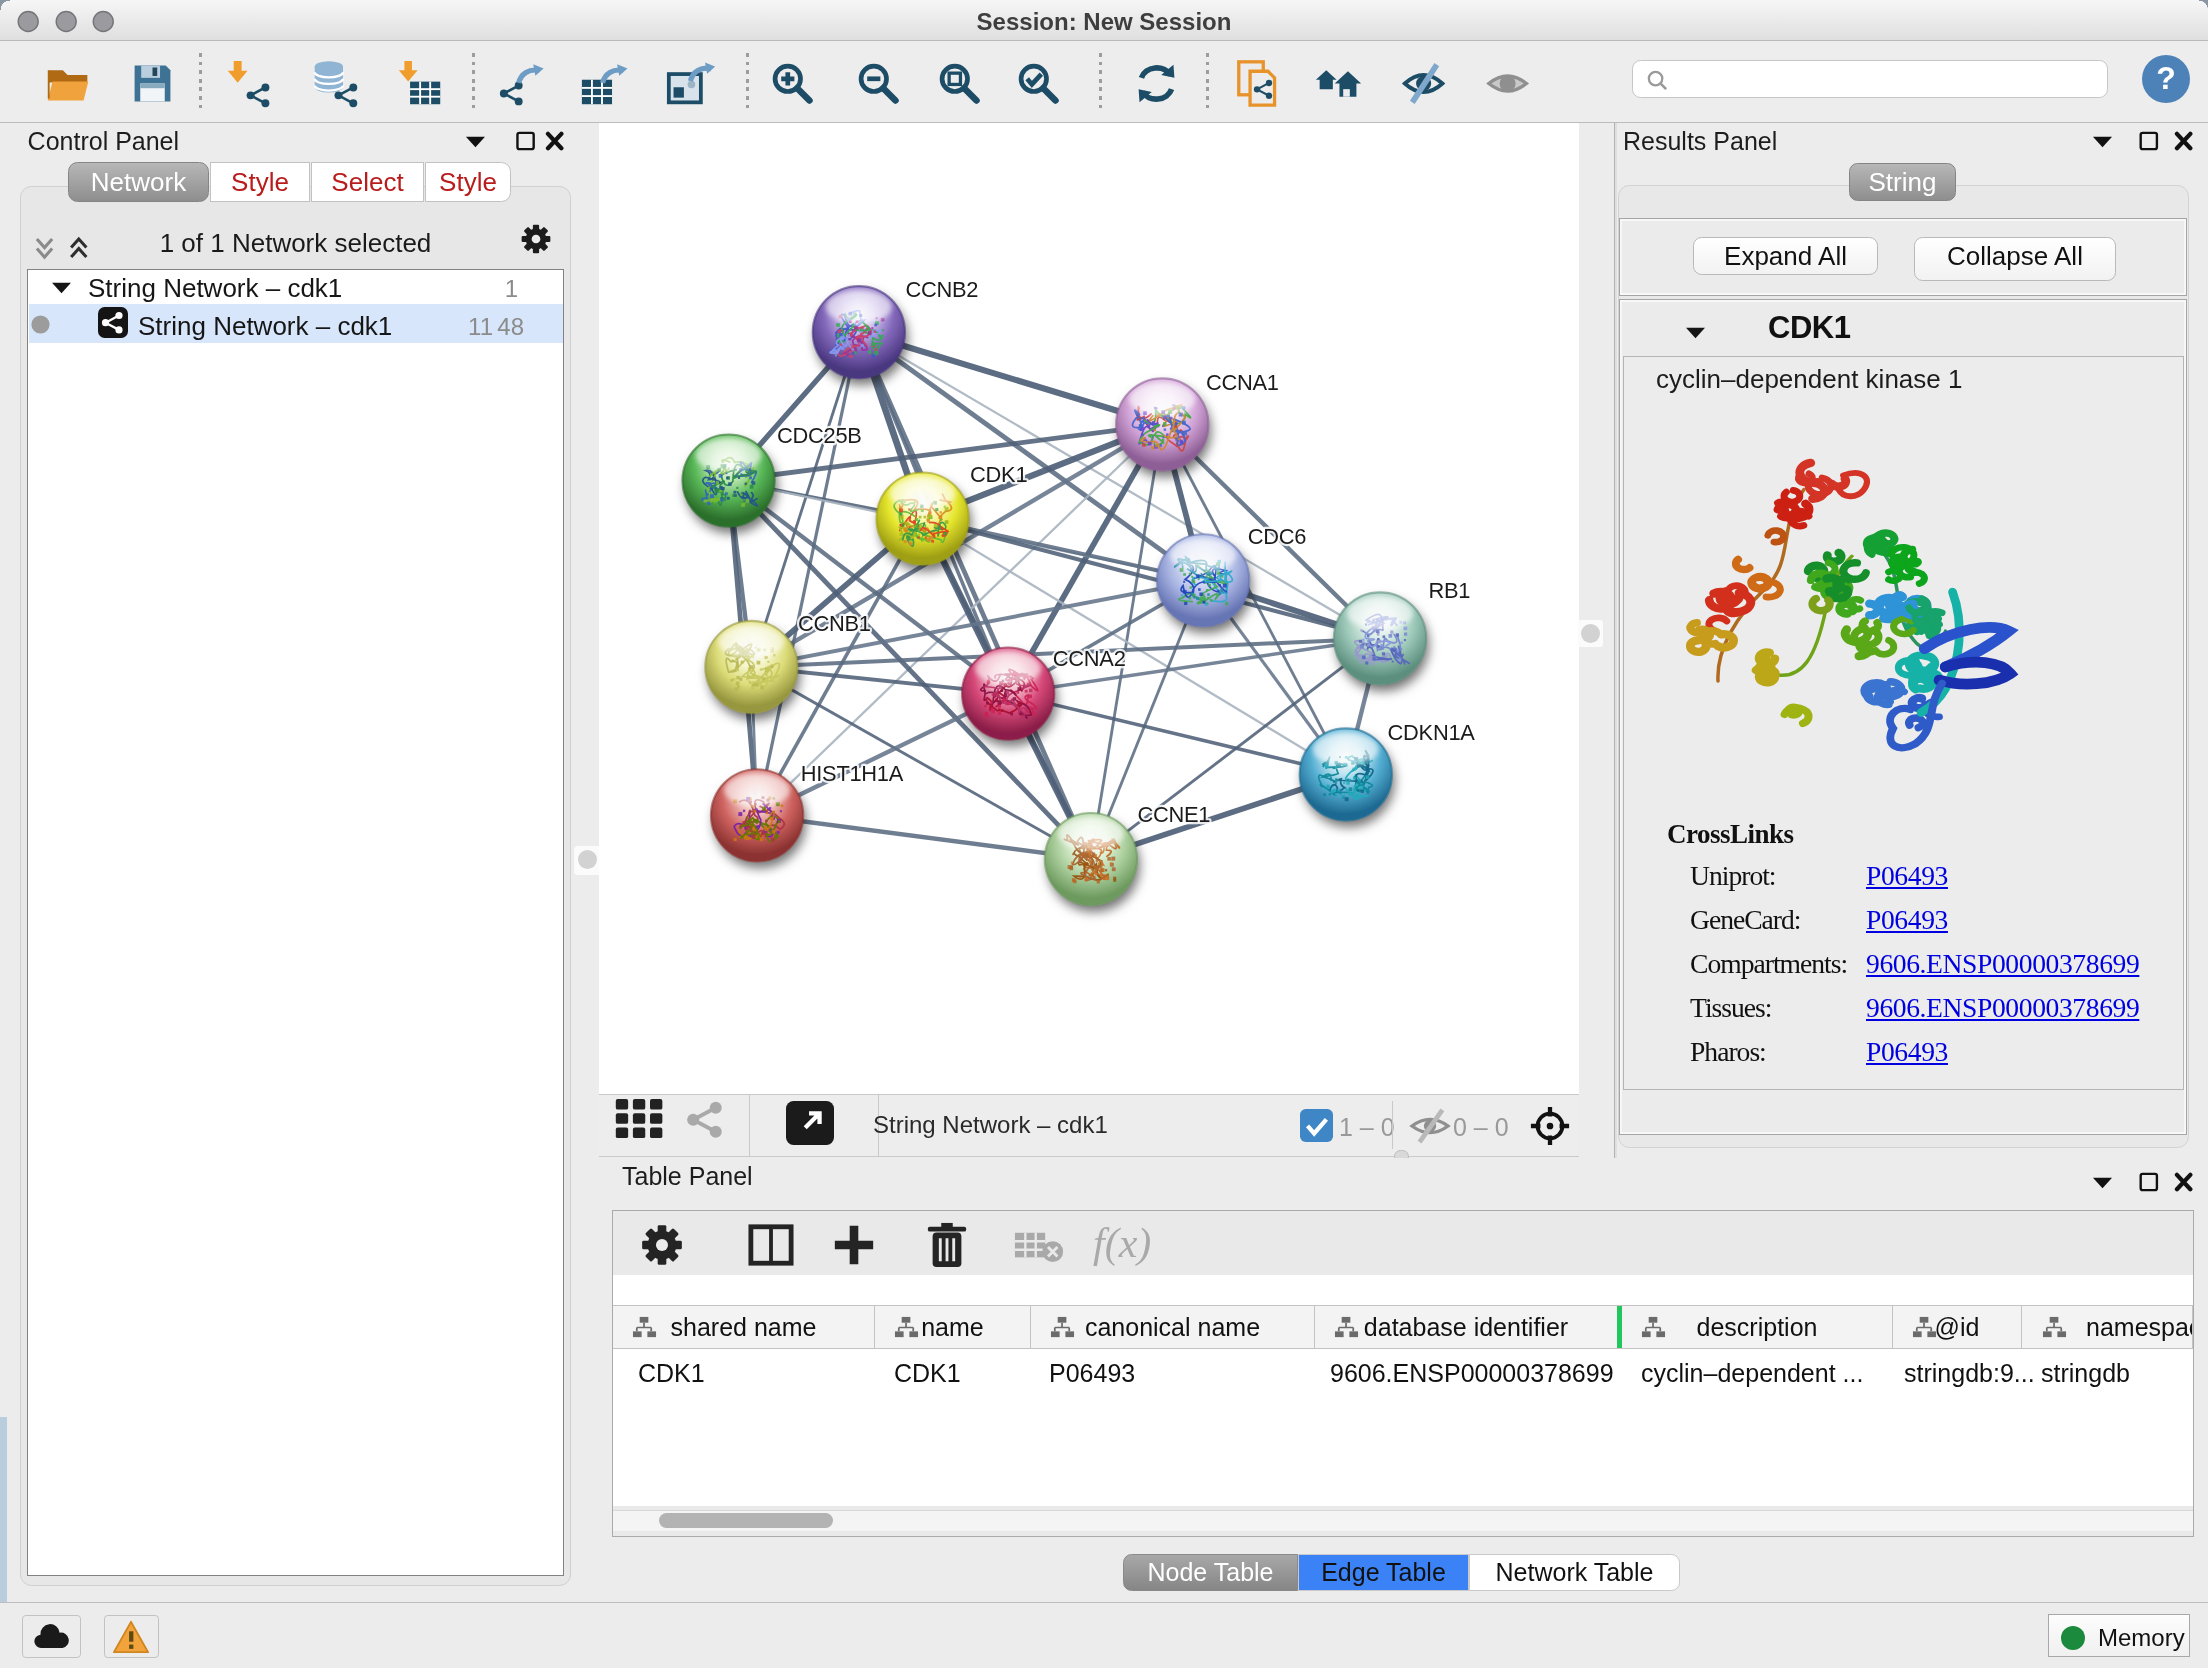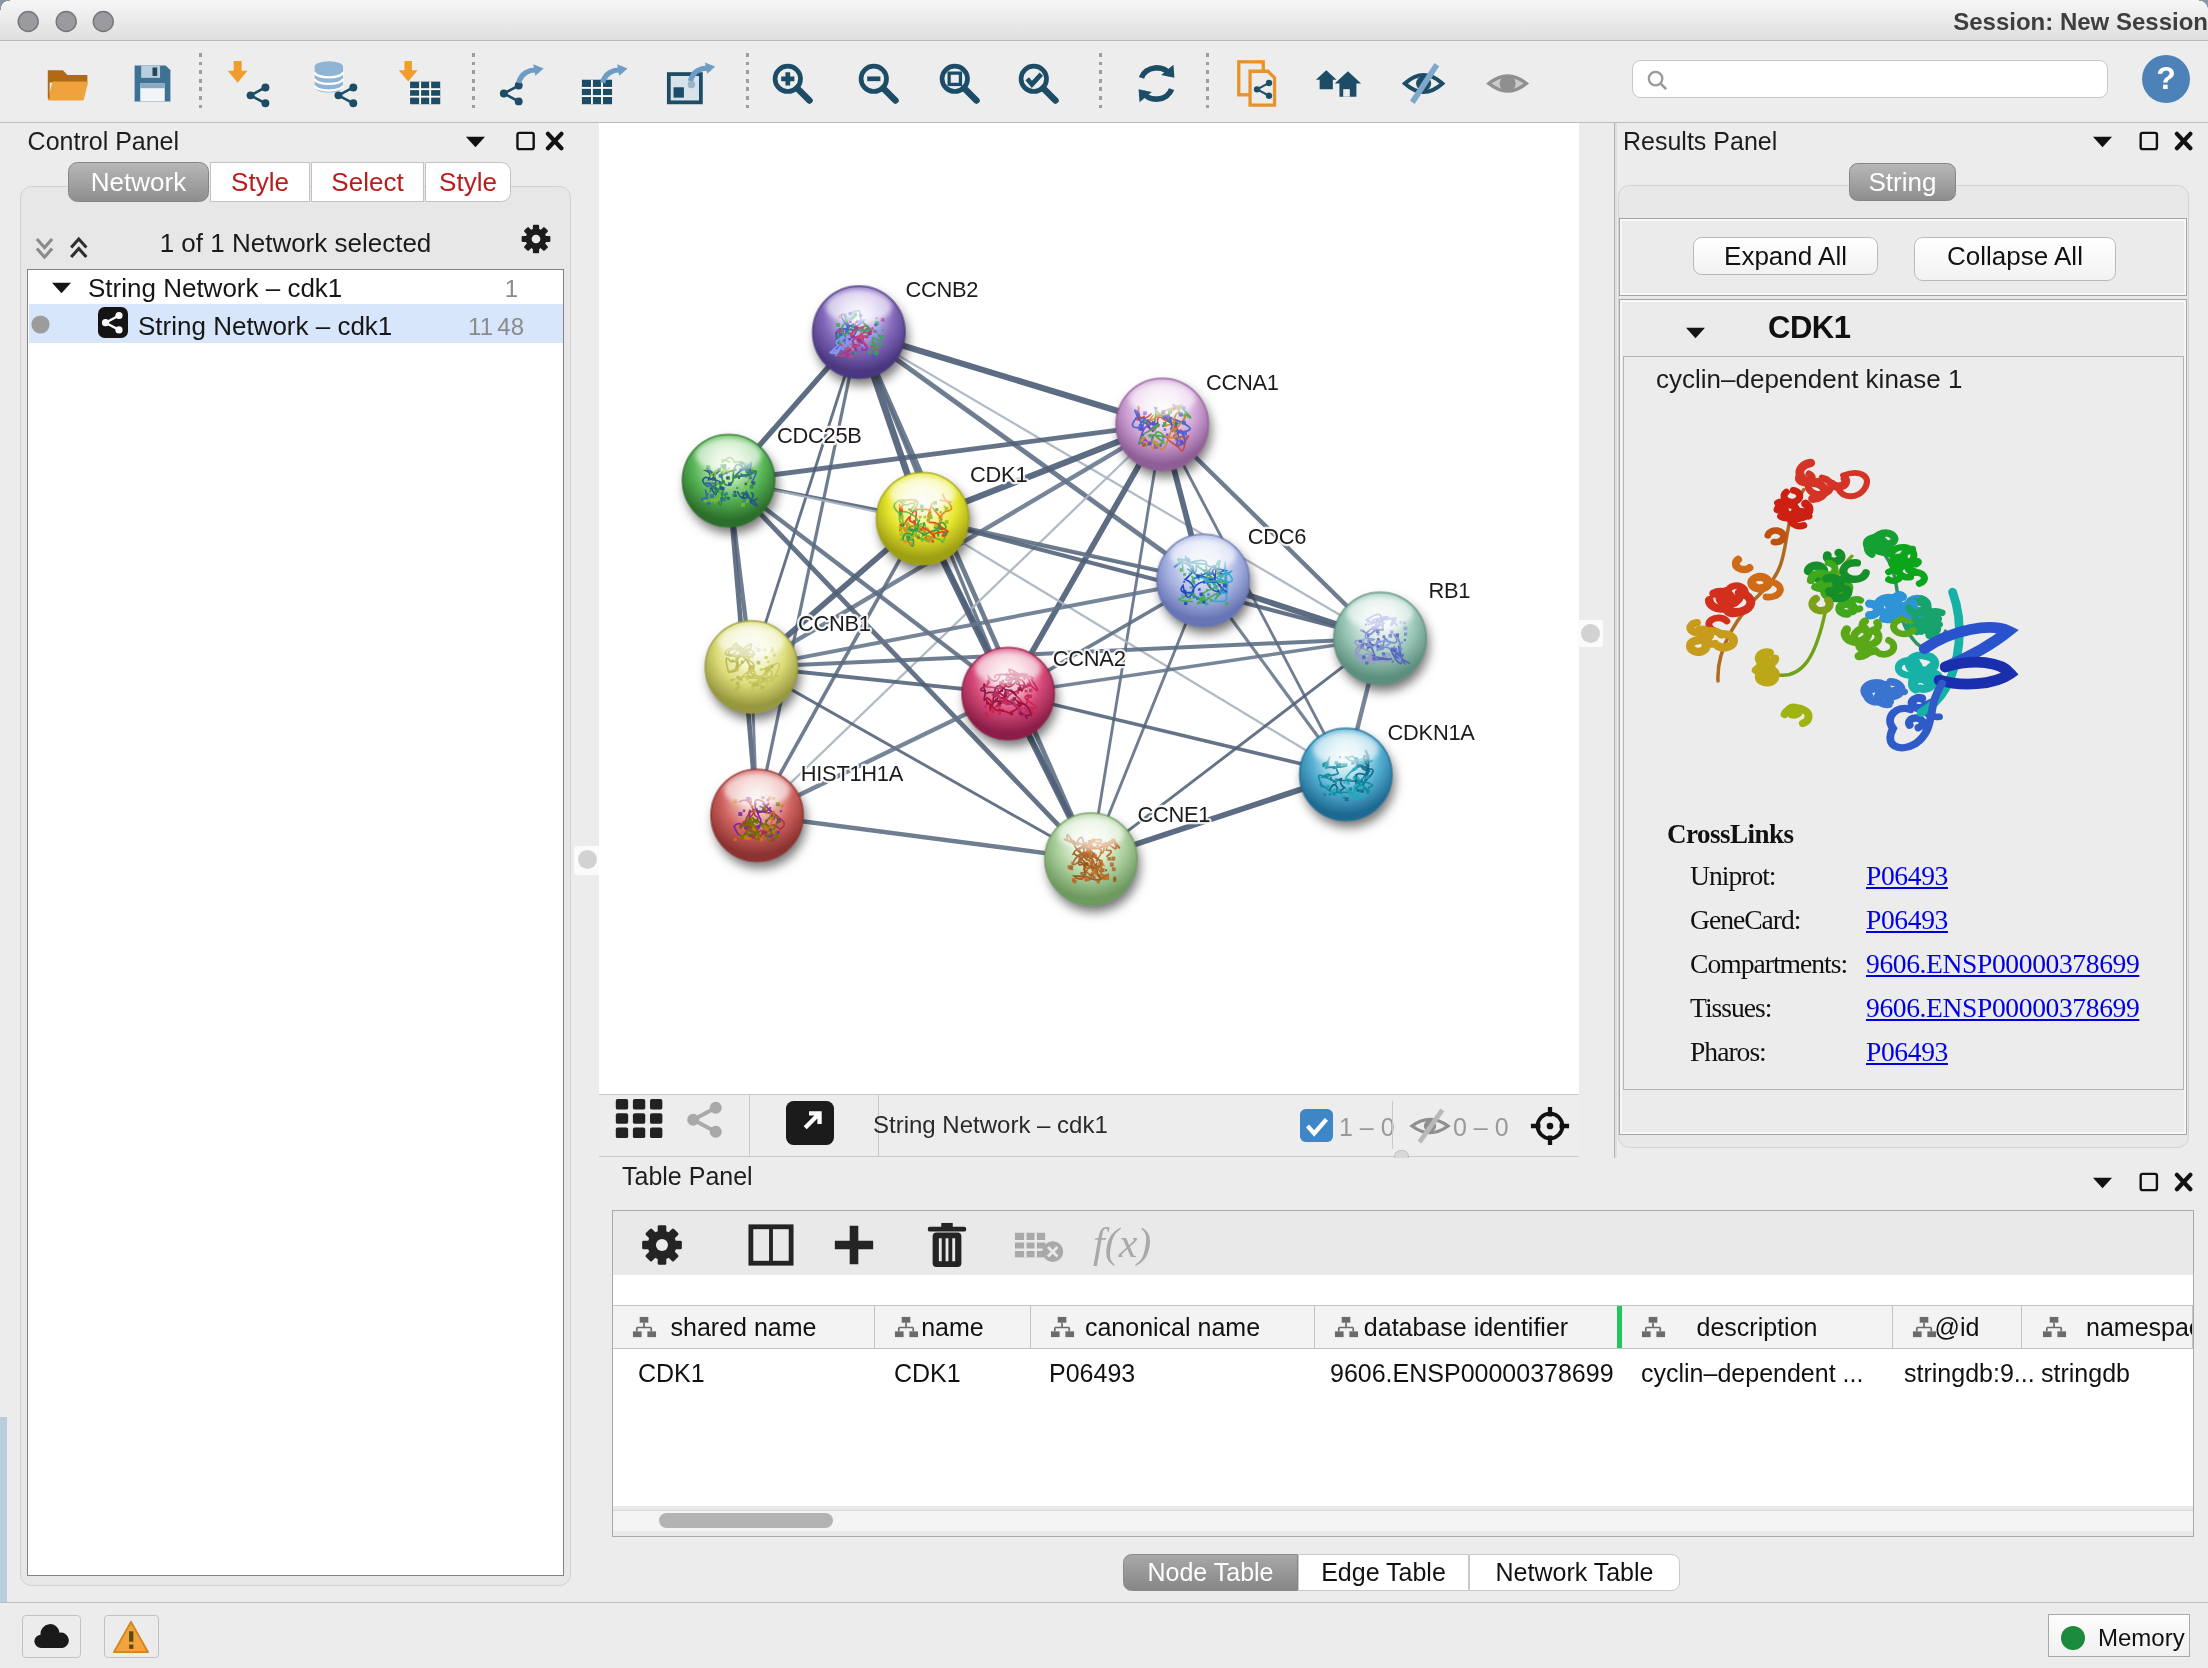--- a/index.html
+++ b/index.html
@@ -14,21 +14,21 @@
 a.x { color:#0000e0; text-decoration:underline; }
 </style></head>
 <body>
 
 <div class="abs" style="left:0;top:0;width:2208px;height:41px;background:linear-gradient(#f6f6f6,#dfdfdf);border-bottom:1px solid #b9b9b9"></div>
 <svg class="abs" style="left:13.3px;top:7.6px" width="114" height="27" viewBox="0 0 120 28">
  <circle cx="16" cy="14" r="10.5" fill="#9a9a9f" stroke="#75757a" stroke-width="1.5"></circle>
  <circle cx="56" cy="14" r="10.5" fill="#9a9a9f" stroke="#75757a" stroke-width="1.5"></circle>
  <circle cx="95" cy="14" r="10.5" fill="#9a9a9f" stroke="#75757a" stroke-width="1.5"></circle>
 </svg>
-<div class="abs" style="left:0;top:7.6px;width:2208px;text-align:right;font-size:24px;font-weight:bold;color:#3e3e3e">Session: New Session</div>
+<div class="abs" style="left:0;top:7.6px;width:2208px;text-align:center;font-size:24px;font-weight:bold;color:#3e3e3e">Session: New Session</div>
 
 <div class="abs" style="left:0;top:42px;width:2208px;height:81px;background:#ededed;border-bottom:1px solid #bcbcbc"></div>
 <svg style="position:absolute;left:44px;top:59px" width="49" height="49" viewBox="0 0 52 52">
     <path d="M5,12 h15 l5,5 h21 v8 H5 z" fill="#b06a14"></path>
     <path d="M9,24 h38 l-5,20 H4 z" fill="#f0a23c"></path>
     <path d="M5,12 v30" stroke="#b06a14" stroke-width="2"></path>
   </svg>
 <svg style="position:absolute;left:128px;top:59px" width="49" height="49" viewBox="0 0 52 52">
     <path d="M7,7 h33 l5,5 v33 H7 z" fill="#3e7294"></path>
     <rect x="14" y="7" width="20" height="13" fill="#b9cfdf"></rect>
@@ -1367,21 +1367,21 @@
     <div style="position:absolute;left:436px;top:0;height:44px;line-height:44px">P06493</div>
     <div style="position:absolute;left:717px;top:0;height:44px;line-height:44px">9606.ENSP00000378699</div>
     <div style="position:absolute;left:1028px;top:0;height:44px;line-height:44px">cyclin–dependent ...</div>
     <div style="position:absolute;left:1291px;top:0;height:44px;line-height:44px">stringdb:9...</div>
     <div style="position:absolute;left:1428px;top:0;height:44px;line-height:44px">stringdb</div>
   </div>
 <div class="abs" style="left:613px;top:1510px;width:1580px;height:21px;background:#f4f4f4;border-top:1px solid #d8d8d8"></div>
 <div class="abs" style="left:659px;top:1513px;width:174px;height:15px;background:#b3b3b3;border-radius:7.6px"></div>
 
 <div class="abs" style="left:1123px;top:1554px;width:175px;height:37px;background:linear-gradient(#a8a8a8,#868686);border:1px solid #8a8a8a;border-radius:8.6px 0 0 8.6px;color:#fff;font-size:25px;text-align:center;line-height:35px">Node Table</div>
-<div class="abs" style="left:1298px;top:1554px;width:171px;height:37px;background:#ffffff;border:1px solid #c9c9c9;color:#111;font-size:25px;text-align:center;line-height:35px">Edge Table</div>
+<div class="abs" style="left:1298px;top:1554px;width:171px;height:37px;background:#3b82f6;border:1px solid #c9c9c9;color:#111;font-size:25px;text-align:center;line-height:35px">Edge Table</div>
 <div class="abs" style="left:1469px;top:1554px;width:211px;height:37px;background:#fff;border:1px solid #c9c9c9;border-radius:0 8.6px 8.6px 0;color:#111;font-size:25px;text-align:center;line-height:35px">Network Table</div>
 
 <div class="abs" style="left:0;top:1602px;width:2208px;height:67px;background:#ececec;border-top:1px solid #bdbdbd"></div>
 <div class="abs" style="left:22px;top:1615px;width:59px;height:43px;border:1.4px solid #c2c2c2;border-radius:3.8px"></div>
 <svg class="abs" style="left:32px;top:1624px" width="40" height="27" viewBox="0 0 42 28">
  <path d="M10,25 a7,7 0 0 1 -1,-14 a10,10 0 0 1 20,-2 a8,8 0 0 1 3,16 z" fill="#1a1a1a"></path>
 </svg>
 <div class="abs" style="left:104px;top:1615px;width:55px;height:43px;border:1.4px solid #c2c2c2;border-radius:3.8px"></div>
 <svg class="abs" style="left:111px;top:1619px" width="40" height="36" viewBox="0 0 42 38">
  <path d="M21,3 L39,35 H3 z" fill="#f2a33c" stroke="#d0861f" stroke-width="2" stroke-linejoin="round"></path>

